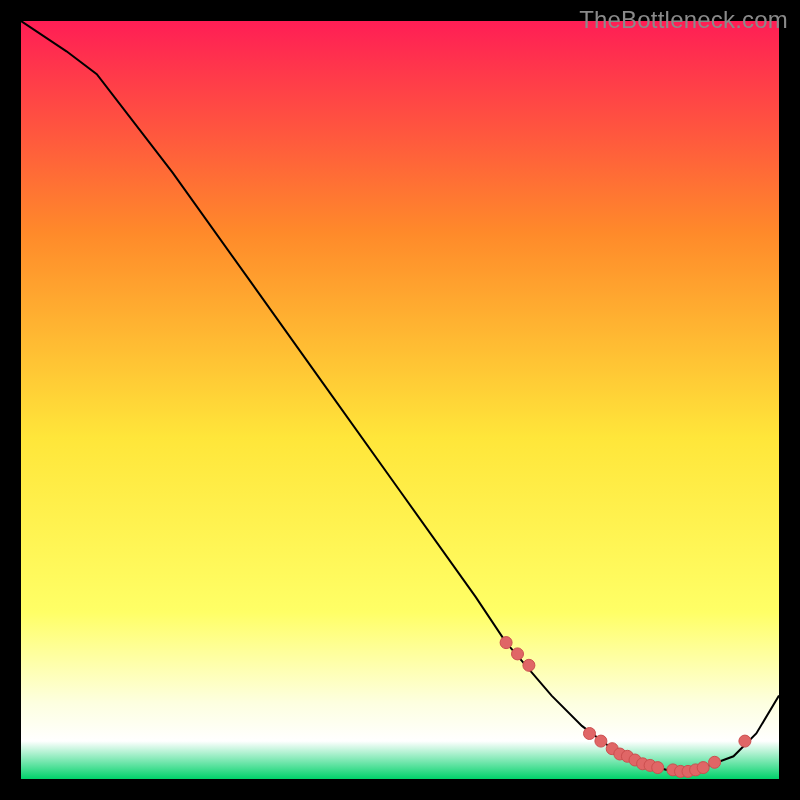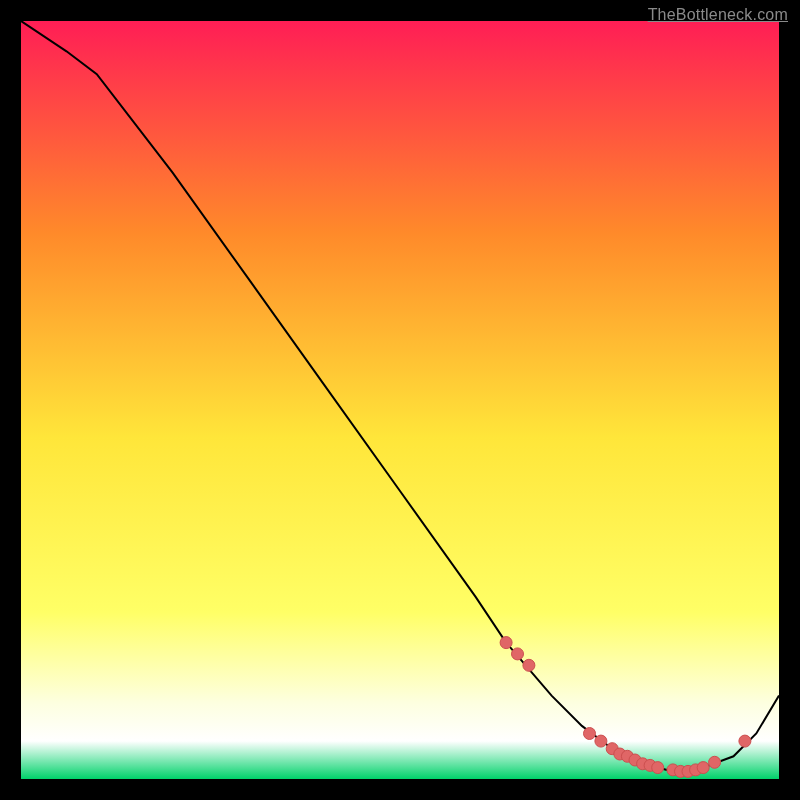--- a/index.html
+++ b/index.html
@@ -15,25 +15,24 @@
     position: relative;
     width: 800px;
     height: 800px;
     background: #000;
   }
   .watermark {
     position: absolute;
     top: 6px;
     right: 12px;
     color: #8a8a8a;
-    font-size: 16px;
+    font-size: 24px;
     font-weight: 500;
     letter-spacing: 0.2px;
     z-index: 20;
-    text-decoration: underline;
   }
   .plot {
     position: absolute;
     left: 21px;
     top: 21px;
     width: 758px;   
     height: 758px;
     overflow: hidden;
   }
   .plot svg {

